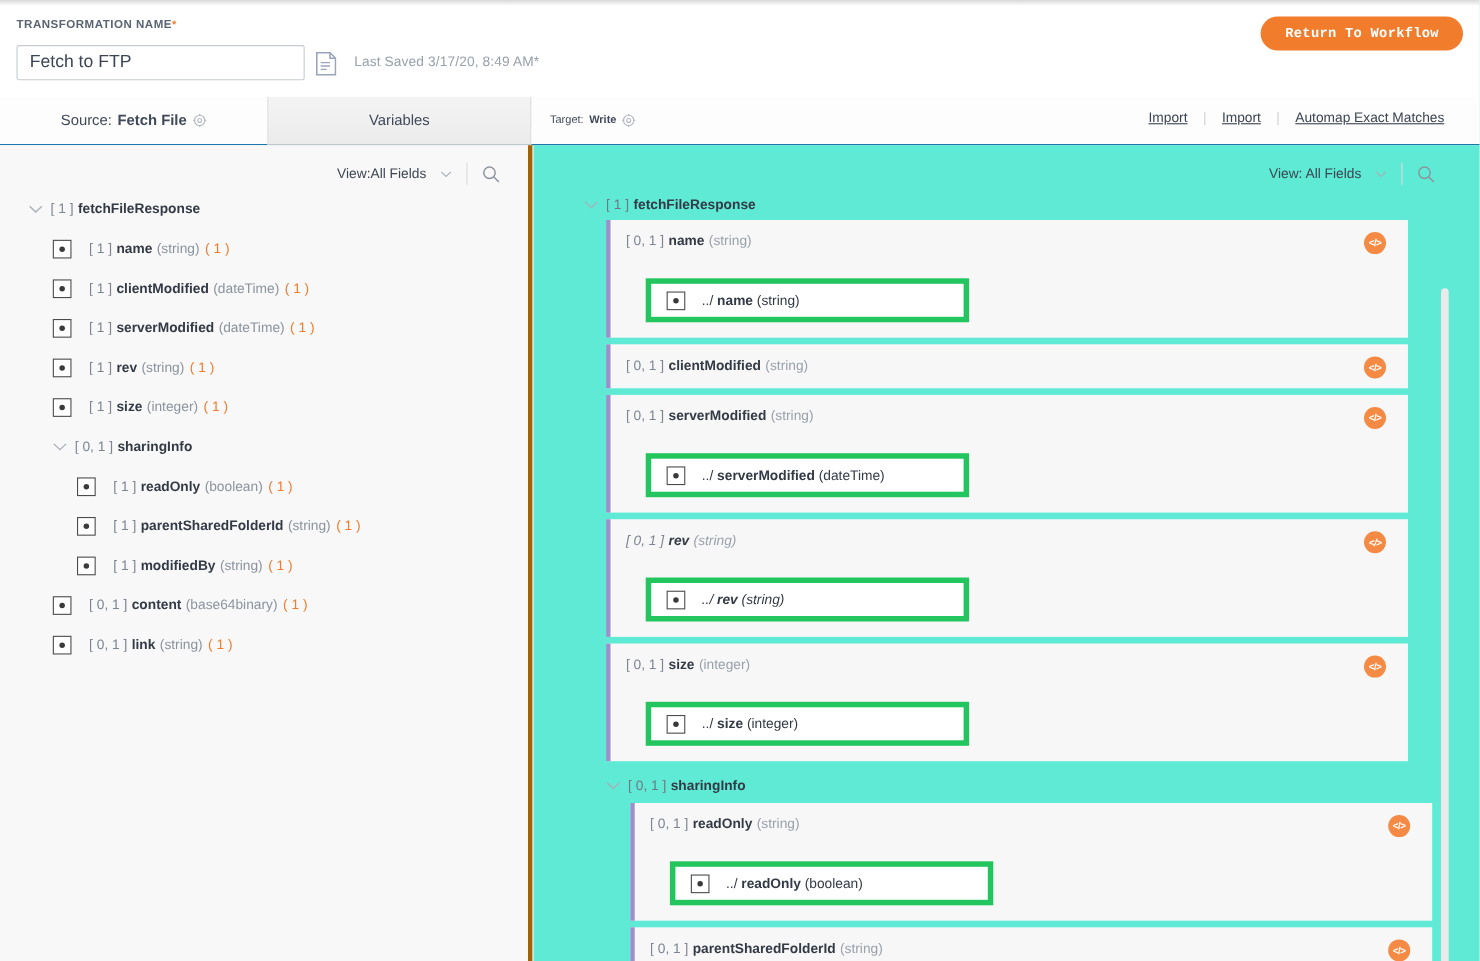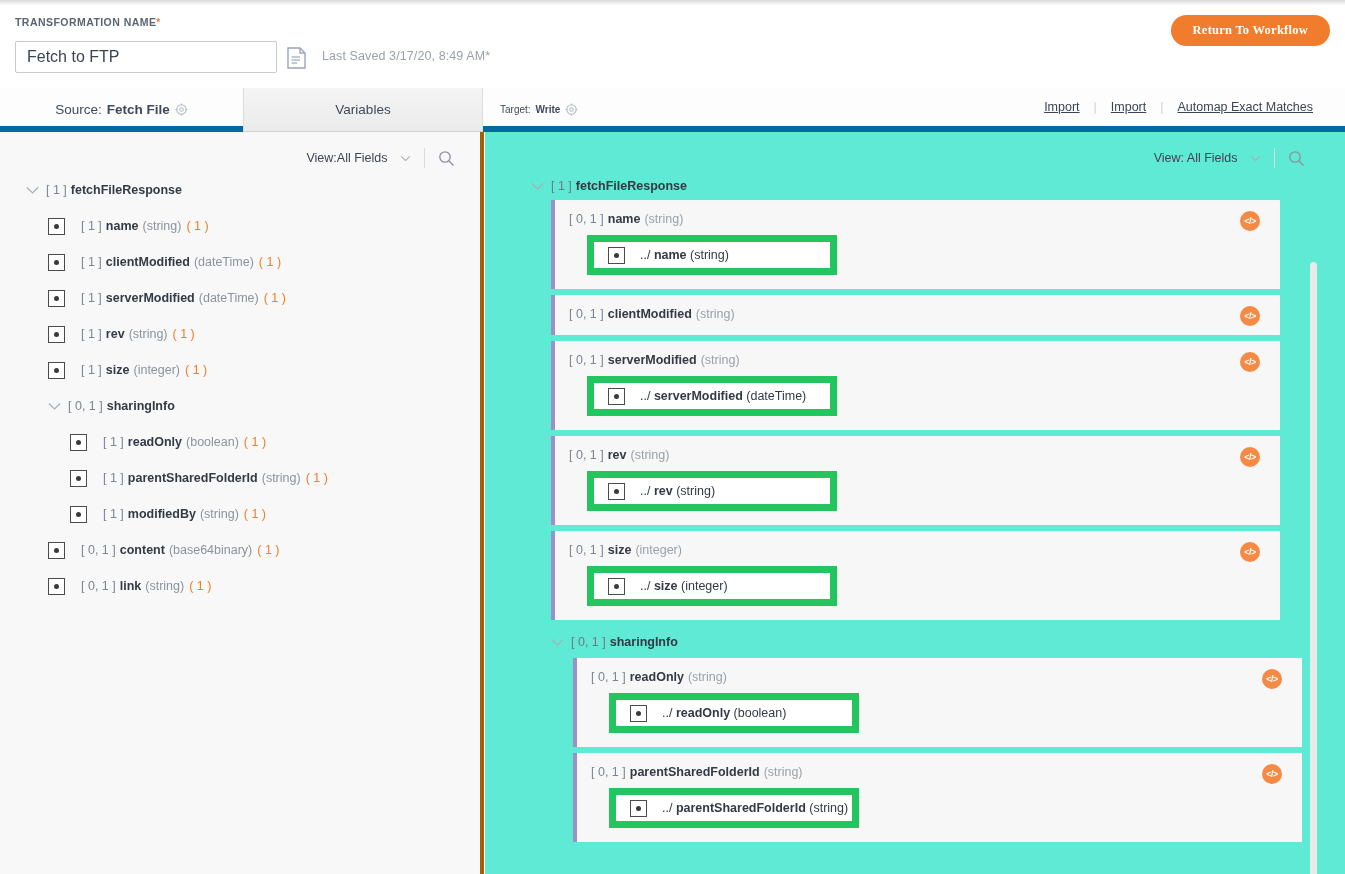--- a/index.html
+++ b/index.html
@@ -45,29 +45,29 @@
   .last-saved {
     position: absolute; left: 322px; top: 44px;
     font-size: 12.5px; color: #99a1ac; letter-spacing: .1px;
   }
   .btn-return {
     position: absolute; right: 15px; top: 10px;
     height: 31px; padding: 0 22px;
     background: #f07c2c; border: none; border-radius: 16px;
     color: #ffffff; font-size: 12.5px; font-weight: bold;
     letter-spacing: .25px; cursor: pointer;
-    font-family: Liberation Serif, serif;
+    font-family: Liberation Mono, monospace;
     display: flex; align-items: center; justify-content: center;
   }
 
   
   .tabrow {
     position: absolute; top: 88px; left: 0; width: 1345px; height: 44px;
     background: #fdfdfd;
-    border-bottom: 6px solid #0369a1;
+    border-bottom: 1px solid #0369a1;
   }
   .tab-source {
     position: absolute; left: 0; top: 0; width: 243px; height: 43px;
     display: flex; align-items: center; justify-content: center;
     font-size: 13.5px; color: #40495a; gap: 5px;
   }
   .tab-source b { font-weight: bold; }
   .tab-variables {
     position: absolute; left: 243px; top: 0; width: 240px; height: 44px;
     background: linear-gradient(to bottom,#f4f4f4 0%, #ebebeb 100%);
@@ -158,23 +158,23 @@
     border-left: 4px solid #9c90c9;
     margin-bottom: 6px;
     padding: 12px 0 14px 0;
   }
   .mapcard-head {
     font-size: 12.5px; padding-left: 14px; white-space: nowrap;
   }
   .mapcard-head .fname { font-weight: bold; color: #333a45; }
   .mapcard-head .ftype { color: #9aa1ab; }
   .mapbox {
-    margin: 9px 0 0 32px;
-    width: 250px; height: 40px;
-    background: #ffffff; border: 7px solid #22c55e;
+    margin: 27px 0 0 32px;
+    width: 294px; height: 40px;
+    background: #ffffff; border: 5px solid #22c55e;
     display: flex; align-items: center; padding-left: 14px;
     font-size: 12.5px; white-space: nowrap;
   }
   .mapbox .dotbox { margin-right: 15px; }
   .mapbox .path { color: #333a45; }
   .mapbox .path b { font-weight: bold; }
   .code-badge {
     position: absolute; right: 20px; top: 11px;
     width: 20px; height: 20px; border-radius: 50%;
     background: #f58a45;
@@ -438,21 +438,21 @@
       <div class="mapcard" style="margin-left: 66px; margin-right: 65px;">
         <div class="mapcard-head"><span class="card-ind">[ 0, 1 ]</span><span class="fname">serverModified</span><span class="ftype">(string)</span></div>
         <div class="mapbox">
           <span class="dotbox">
             <i></i>
           </span>
           <span class="path">../ <b>serverModified</b> (dateTime)</span>
         </div>
         <div class="code-badge">&lt;/&gt;</div>
       </div>
-      <div class="mapcard" style="margin-left: 66px; margin-right: 65px;">
+      <div class="mapcard" style="margin-left: 66px; margin-right: 65px; font-style: italic;">
         <div class="mapcard-head"><span class="card-ind">[ 0, 1 ]</span><span class="fname">rev</span><span class="ftype">(string)</span></div>
         <div class="mapbox">
           <span class="dotbox">
             <i></i>
           </span>
           <span class="path">../ <b>rev</b> (string)</span>
         </div>
         <div class="code-badge">&lt;/&gt;</div>
       </div>
       <div class="mapcard" style="margin-left: 66px; margin-right: 65px;">

